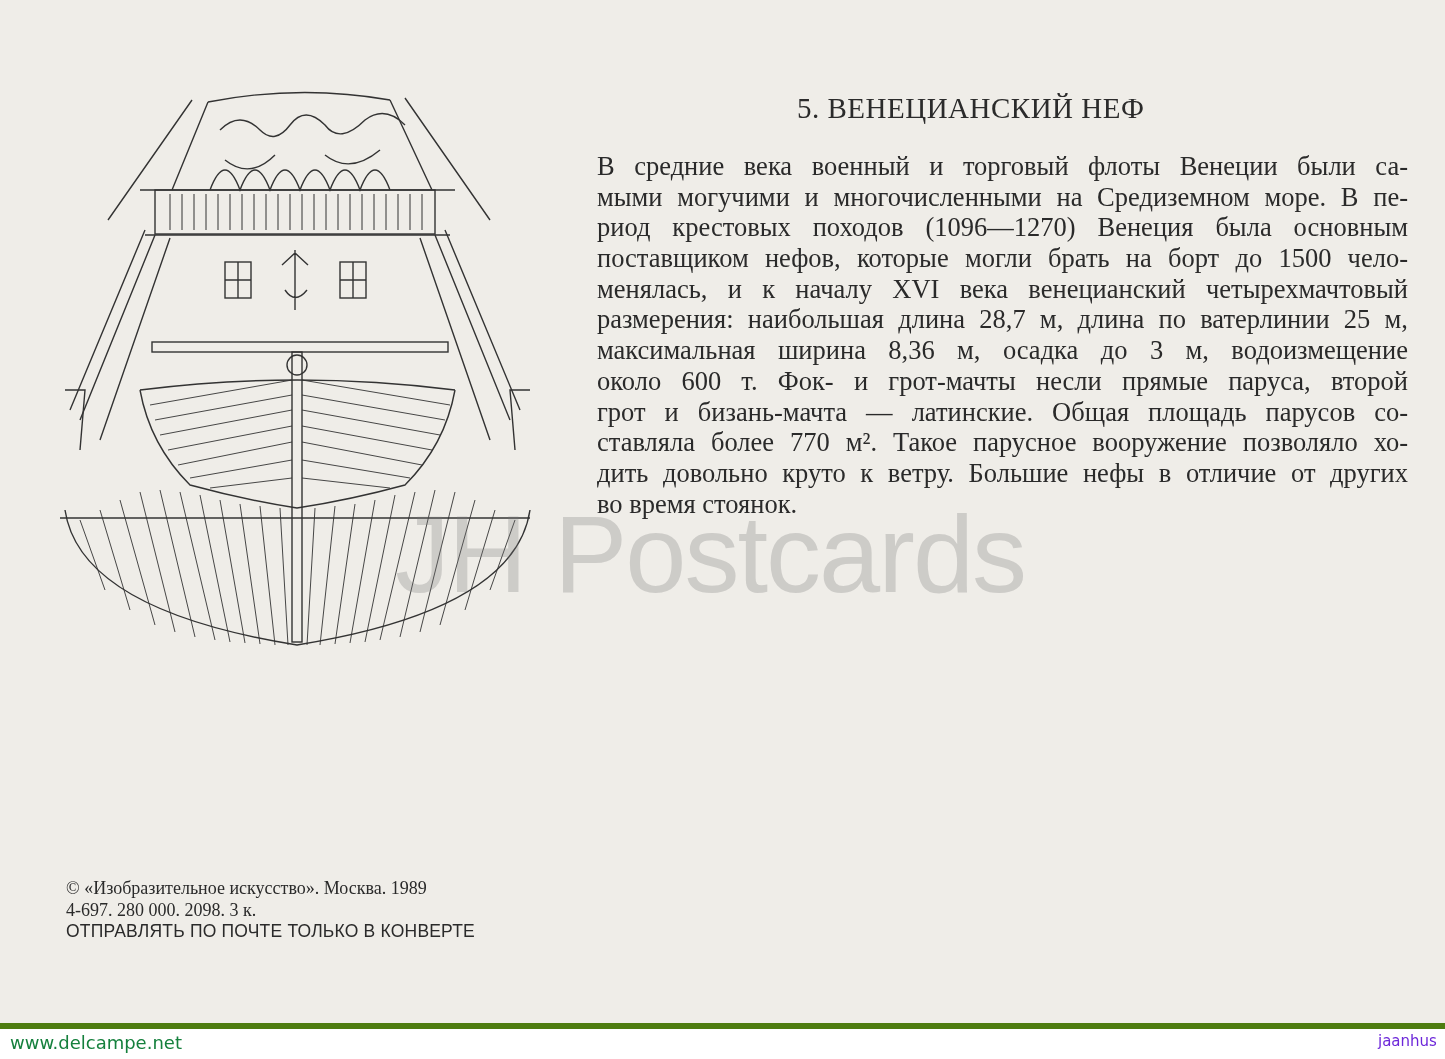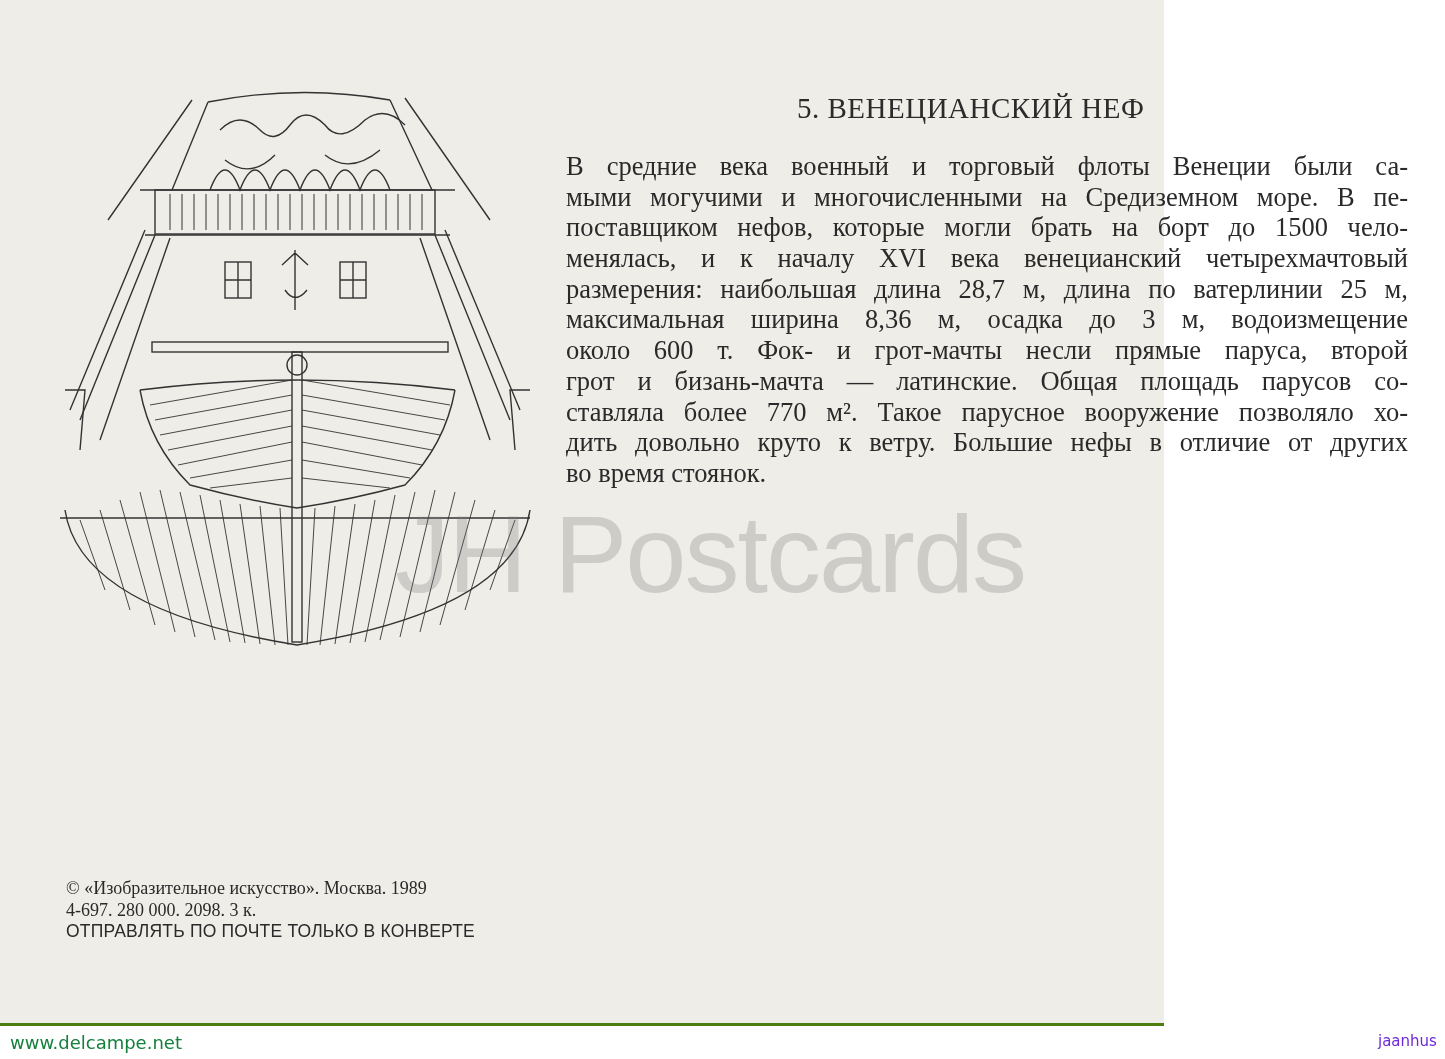--- a/index.html
+++ b/index.html
@@ -2,33 +2,33 @@
 <html><head>
   <meta charset="utf-8">
   <style>
     html, body { margin: 0; padding: 0; }
     body {
       width: 1445px; height: 1059px; position: relative; overflow: hidden;
       background: #ffffff;
       font-family: "Liberation Serif", serif;
     }
     .card {
-      position: absolute; left: 0; top: 0; width: 1164px; height: 1023px;
+      position: absolute; left: 0; top: 0; width: 1445px; height: 1023px;
       background: #efede8;
-      border-bottom: 3px solid #4d7c0f;
+      border-bottom: 6px solid #4d7c0f;
     }
     .title {
       position: absolute; left: 797px; top: 92px;
       font-size: 29px; color: #2b2b2b; letter-spacing: 0.5px; white-space: nowrap;
     }
     .body-text {
       position: absolute; left: 566px; top: 151px; width: 842px;
       font-size: 26.5px; line-height: 30.7px; color: #2a2a2a;
     }
-    .body-text .line { display: block; white-space: nowrap; text-align: justify; text-align-last: justify; height: 30.7px; }
+    .body-text .line { display: block; white-space: nowrap; text-align: justify; text-align-last: justify; height: 30.7px; margin-left: 31px; }
     .body-text .line.first { padding-left: 0; }
     .body-text .line.last { text-align-last: left; }
     .credits {
       position: absolute; left: 66px; top: 878px;
       font-size: 18px; line-height: 21.5px; color: #2a2a2a;
     }
     .credits div { white-space: nowrap; }
     .credits .caps { font-family: "Liberation Sans", sans-serif; font-size: 17.5px; letter-spacing: 0.2px; }
     .credits i { font-style: italic; }
     .watermark {
@@ -98,20 +98,21 @@
     </g>
 
     <path d="M5 300 L25 300 L20 360 M470 300 L450 300 L455 360"></path>
   </svg>
 
   <div class="title">5.  ВЕНЕЦИАНСКИЙ НЕФ</div>
 
   <div class="body-text">
     <span class="line first" style="padding-left:0;">В средние века военный и торговый флоты Венеции были са-</span>
     <span class="line">мыми могучими и многочисленными на Средиземном море. В пе-</span>
+    <span class="line">риод крестовых походов (1096—1270) Венеция была основным</span>
     <span class="line">поставщиком нефов, которые могли брать на борт до 1500 чело-</span>
     <span class="line">менялась, и к началу XVI века венецианский четырехмачтовый</span>
     <span class="line">размерения: наибольшая длина 28,7 м, длина по ватерлинии 25 м,</span>
     <span class="line">максимальная ширина 8,36 м, осадка до 3 м, водоизмещение</span>
     <span class="line">около 600 т. Фок- и грот-мачты несли прямые паруса, второй</span>
     <span class="line">грот и бизань-мачта — латинские. Общая площадь парусов со-</span>
     <span class="line">ставляла более 770 м². Такое парусное вооружение позволяло хо-</span>
     <span class="line">дить довольно круто к ветру. Большие нефы в отличие от других</span>
     <span class="line last">во время стоянок.</span>
   </div>

